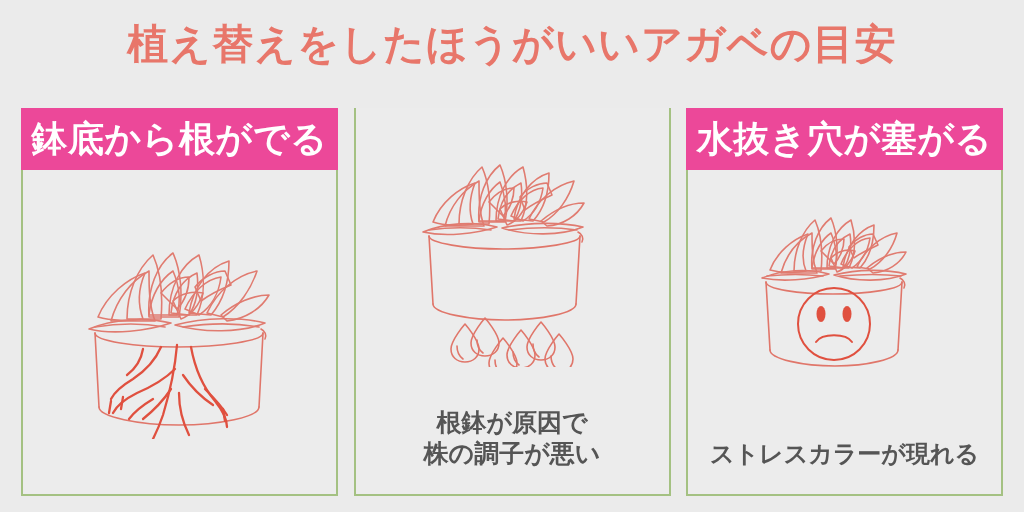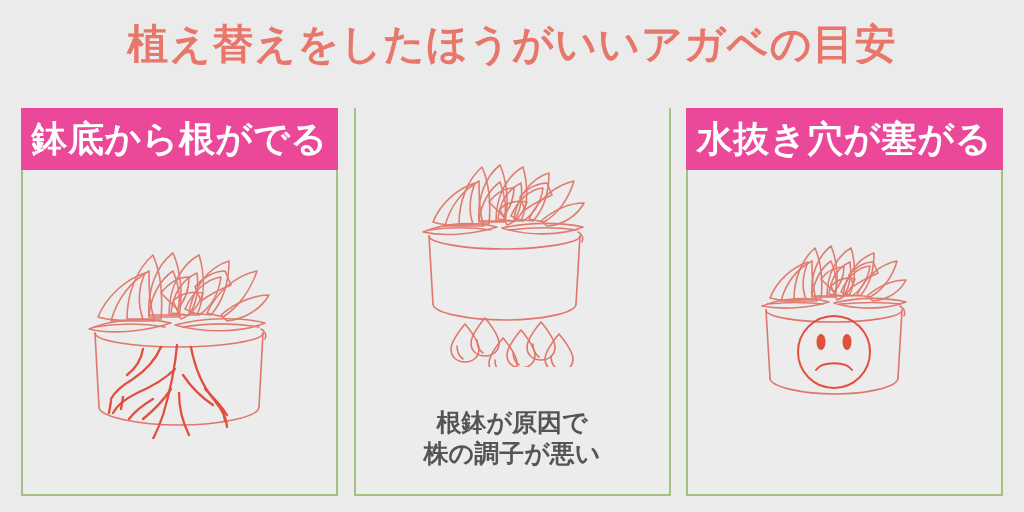--- a/index.html
+++ b/index.html
@@ -228,15 +228,18 @@
         <path d="M150 72 C154 74 156 78 154 82"></path>
 
         <g stroke="#e0503f" stroke-width="2">
           <circle cx="84" cy="118" r="36"></circle>
           <ellipse cx="71" cy="108" rx="4.5" ry="8" fill="#e0503f" stroke="none"></ellipse>
           <ellipse cx="97" cy="108" rx="4.5" ry="8" fill="#e0503f" stroke="none"></ellipse>
           <path d="M66 136 C72 127 96 127 102 136"></path>
         </g>
       </svg>
     </div>
+    <div class="card-caption">
+      <span class="caption-line">ストレスカラーが現れる</span>
+    </div>
   </div>
 
 </div>
 
 </body></html>

